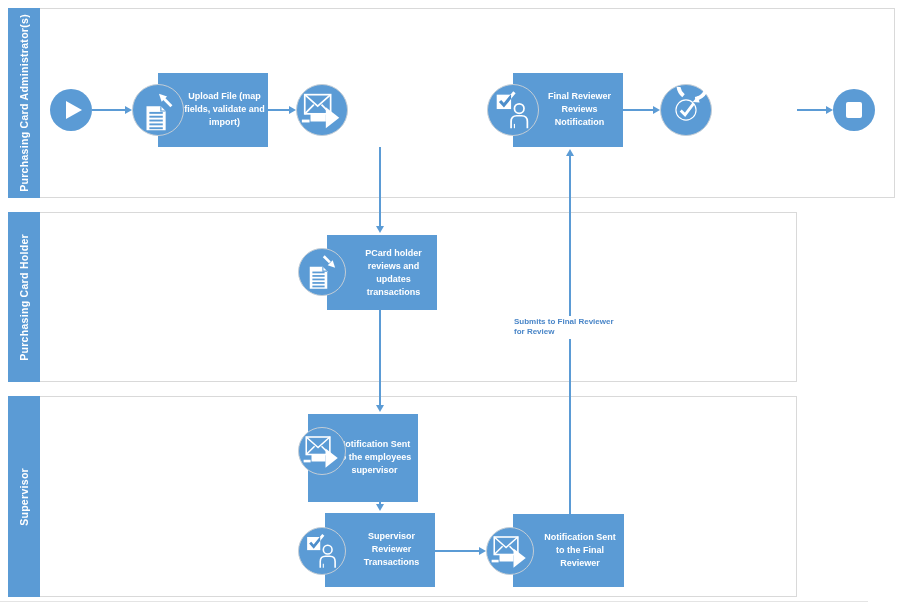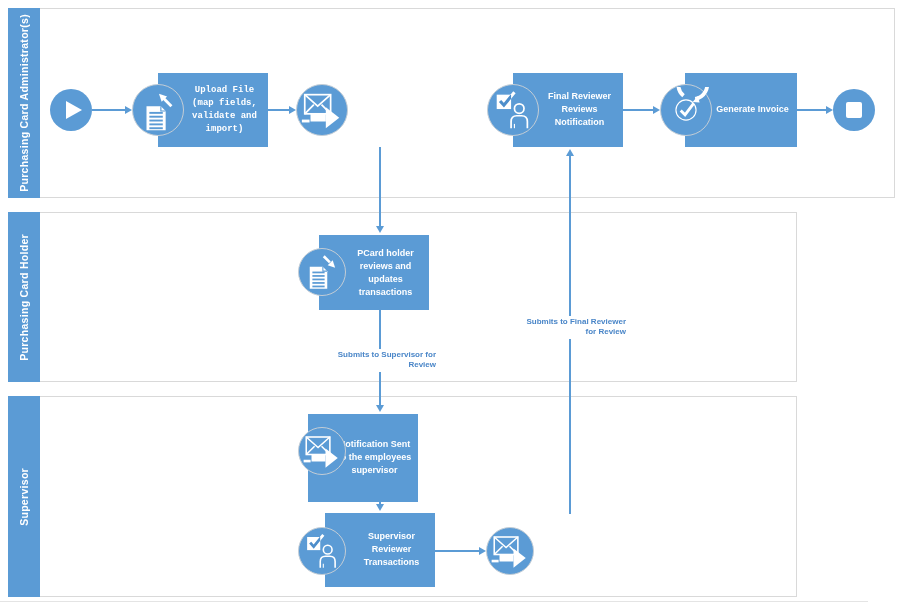--- a/index.html
+++ b/index.html
@@ -15,25 +15,25 @@
   #lane-holder { left:8px; top:212px; width:789px; height:170px; }
   #bar-holder  { left:8px; top:212px; width:32px; height:170px; }
   #lane-super { left:8px; top:396px; width:789px; height:201px; }
   #bar-super  { left:8px; top:396px; width:32px; height:201px; }
   .page-edge { position:absolute; left:0; top:601px; width:868px; height:1px; background:#e4e4e4; z-index:0; }
 
   
   .task { position:absolute; background:#5b9bd5; z-index:2; }
   .task .label { position:absolute; left:26px; right:3px; top:50%; transform:translateY(-50%);
                  color:#fff; font-size:9px; font-weight:bold; line-height:1.45; text-align:center; }
-  #t-upload   { left:158px; top:73px;  width:110px; height:74px;font-family:Liberation Mono, monospace; }
+  #t-upload   { left:158px; top:73px;  width:110px; height:74px; }
   #t-send     { left:325px; top:73px;  width:110px; height:74px; }
   #t-finalrev { left:513px; top:73px;  width:110px; height:74px; }
   #t-geninv   { left:685px; top:73px;  width:112px; height:74px; }
-  #t-pcard    { left:319px; top:235px; width:110px; height:75px; }
+  #t-pcard    { left:327px; top:235px; width:110px; height:75px; }
   #t-notifsup { left:308px; top:414px; width:110px; height:88px; }
   #t-suprev   { left:325px; top:513px; width:110px; height:74px; }
   #t-notiffin { left:513px; top:514px; width:111px; height:73px; }
 
   
   .badge { position:absolute; border-radius:50%; background:#5b9bd5; border:1px solid #c3cdd6;
            display:flex; align-items:center; justify-content:center; z-index:3; }
   .badge.big { width:52px; height:52px; }
   .badge.sml { width:48px; height:48px; }
   #b-upload   { left:132px; top:84px; }
@@ -62,21 +62,21 @@
   #c2  { left:268px; top:109px; width:21px; }  #c2h { left:289px; top:106px; }
   #c3  { left:623px; top:109px; width:30px; }  #c3h { left:653px; top:106px; }
   #c4  { left:797px; top:109px; width:29px; }  #c4h { left:826px; top:106px; }
   #c5  { left:379px; top:147px; height:79px; } #c5h { left:376px; top:226px; }
   #c6  { left:379px; top:310px; height:95px; } #c6h { left:376px; top:405px; }
   #c7  { left:379px; top:488px; height:16px; } #c7h { left:376px; top:504px; }
   #c8  { left:435px; top:550px; width:44px; }  #c8h { left:479px; top:547px; }
   #c9  { left:569px; top:156px; height:358px; }#c9h { left:566px; top:149px; }
 
   .conn-label { position:absolute; background:#fff; color:#4a86c8; font-size:8px; font-weight:bold;
-                line-height:1.3; text-align:right; z-index:4; padding:1px 2px; }
+                line-height:1.3; text-align:left; z-index:4; padding:1px 2px; }
   #lbl-sup { left:322px; top:349px; width:116px; }
   #lbl-fin { left:512px; top:316px; width:116px; }
 
   svg { display:block; }
 </style>
 </head>
 <body>
 
 <div class="stage">
 
@@ -106,21 +106,20 @@
     <div class="ah-down" id="c5h"></div>
   <div class="v-line" id="c6"></div>
     <div class="ah-down" id="c6h"></div>
   <div class="v-line" id="c7"></div>
     <div class="ah-down" id="c7h"></div>
   <div class="h-line" id="c8"></div>
     <div class="ah-right" id="c8h"></div>
   <div class="v-line" id="c9"></div>
     <div class="ah-up" id="c9h"></div>
 
-  <div class="conn-label" id="lbl-sup">Submits to Supervisor for Review</div>
   <div class="conn-label" id="lbl-fin">Submits to Final Reviewer for Review</div>
 
   <div class="round-node" id="n-start">
     <svg width="42" height="42" viewBox="0 0 42 42">
       <polygon points="16,12 32,21 16,30" fill="#fff"></polygon>
     </svg>
   </div>
 
   <div class="task" id="t-upload">
     <div class="label">Upload File (map fields, validate and import)</div>
@@ -170,23 +169,20 @@
       </defs>
       <rect x="7" y="8" width="15" height="15" fill="#fff"></rect>
       <path d="M10.5,14.5 L14.5,19 L25.5,5.5" fill="none" stroke="#4e8ecb" stroke-width="3.2" clip-path="url(#cbIn1)"></path>
       <path d="M10.5,14.5 L14.5,19 L25.5,5.5" fill="none" stroke="#fff" stroke-width="3.2" clip-path="url(#cbOut1)"></path>
       <circle cx="30.5" cy="22.5" r="5" fill="none" stroke="#fff" stroke-width="1.8"></circle>
       <path d="M22,43 L22,36 Q22,30 28,30 L33,30 Q39,30 39,36 L39,43" fill="none" stroke="#fff" stroke-width="1.8"></path>
       <line x1="25.5" y1="43" x2="25.5" y2="38.5" stroke="#fff" stroke-width="1.2"></line>
     </svg>
   </div>
 
-  <div class="task" id="t-geninv">
-    <div class="label">Generate Invoice</div>
-  </div>
   <div class="badge big" id="b-geninv">
     <svg width="46" height="46" viewBox="0 0 48 48">
       <circle cx="24" cy="24" r="10.5" fill="none" stroke="#fff" stroke-width="1.2"></circle>
       <path d="M18.5,24.5 L23,29 L32,17" fill="none" stroke="#fff" stroke-width="3"></path>
       <path d="M21.4,9.2 A 15,15 0 1 1 33.6,12.5" fill="none" stroke="#fff" stroke-width="4"></path>
       <polygon points="38.2,16.3 31.0,15.6 36.2,9.4" fill="#fff"></polygon>
     </svg>
   </div>
 
   <div class="round-node" id="n-end">
@@ -246,20 +242,23 @@
       </defs>
       <rect x="7" y="8" width="15" height="15" fill="#fff"></rect>
       <path d="M10.5,14.5 L14.5,19 L25.5,5.5" fill="none" stroke="#4e8ecb" stroke-width="3.2" clip-path="url(#cbIn2)"></path>
       <path d="M10.5,14.5 L14.5,19 L25.5,5.5" fill="none" stroke="#fff" stroke-width="3.2" clip-path="url(#cbOut2)"></path>
       <circle cx="30.5" cy="22.5" r="5" fill="none" stroke="#fff" stroke-width="1.8"></circle>
       <path d="M22,43 L22,36 Q22,30 28,30 L33,30 Q39,30 39,36 L39,43" fill="none" stroke="#fff" stroke-width="1.8"></path>
       <line x1="25.5" y1="43" x2="25.5" y2="38.5" stroke="#fff" stroke-width="1.2"></line>
     </svg>
   </div>
 
+  <div class="task" id="t-notiffin">
+    <div class="label">Notification Sent to the Final Reviewer</div>
+  </div>
   <div class="badge sml" id="b-notiffin">
     <svg width="42" height="42" viewBox="0 0 48 48">
       <g fill="none" stroke="#fff" stroke-width="1.8">
         <rect x="6" y="8" width="27" height="20"></rect>
         <polyline points="6,8 19.5,20 33,8"></polyline>
         <line x1="6" y1="28" x2="15.5" y2="18.5"></line>
           <line x1="33" y1="28" x2="23.5" y2="18.5"></line>
       </g>
       <rect x="12" y="28" width="16" height="8" fill="#fff"></rect>
       <polygon points="28,21 28,43 42,32" fill="#fff"></polygon>

